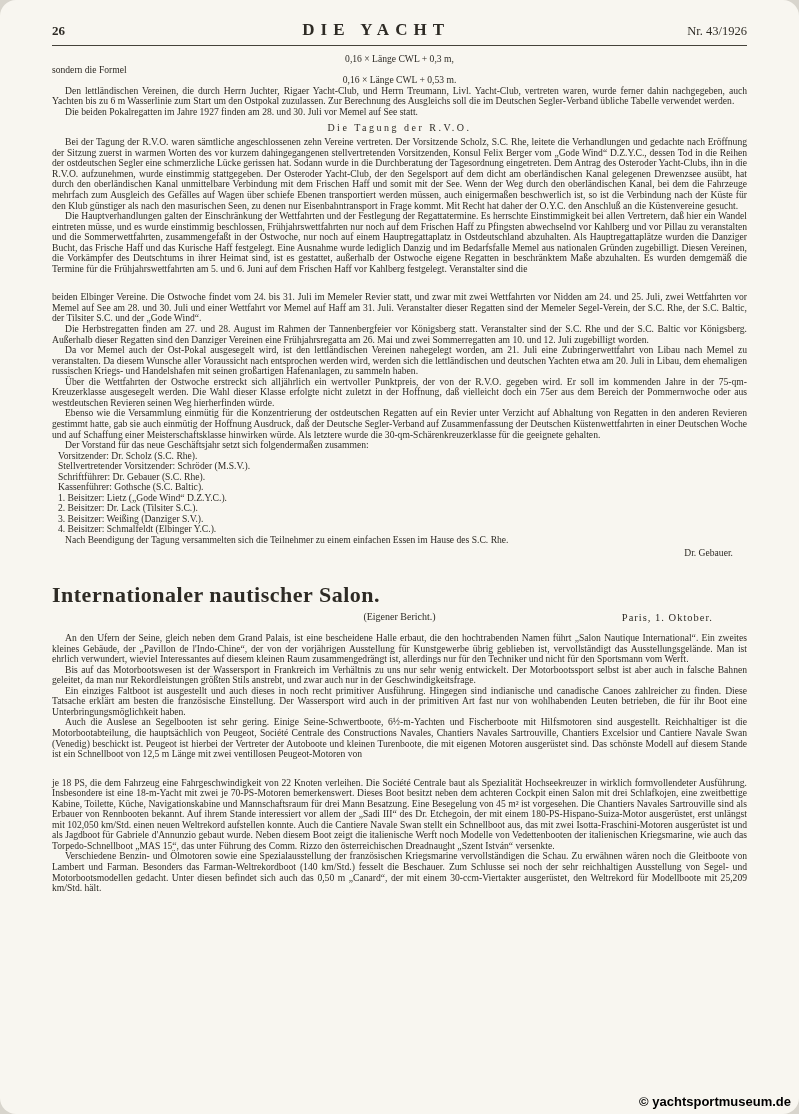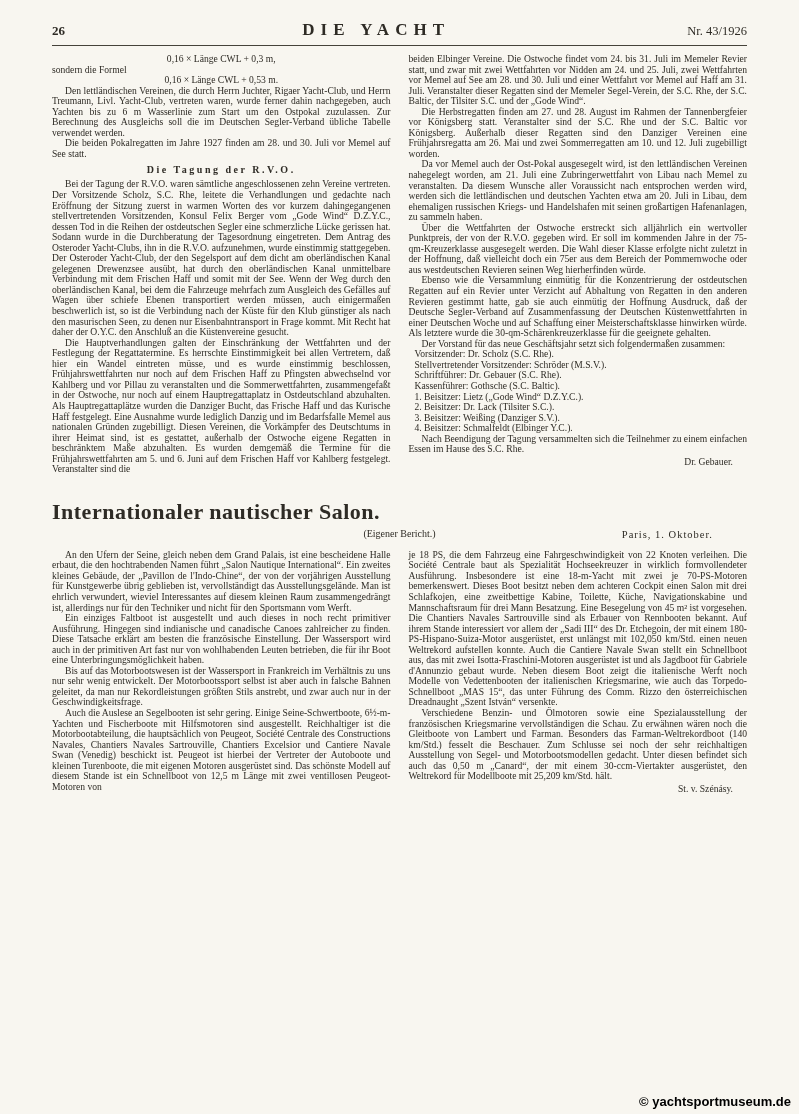--- a/index.html
+++ b/index.html
@@ -8,20 +8,21 @@
     position: relative;
     width: 799px;
     height: 1114px;
     margin: 0 auto;
     background: #f8f6f0;
     color: #2e2b25;
     font-family: "Liberation Serif", serif;
     box-sizing: border-box;
     padding: 20px 52px 0 52px;
     overflow: hidden;
+    border-radius: 16px;
   }
   
   .masthead {
     display: flex;
     justify-content: space-between;
     align-items: baseline;
   }
   .page-number { font-size: 13px; font-weight: bold; }
   .journal-title {
     font-size: 17px;
@@ -30,33 +31,33 @@
     margin: 0;
     text-align: left;
   }
   .issue-number { font-size: 12.5px; }
   .masthead-rule {
     border: none;
     border-top: 1.5px solid #45423a;
     margin: 5px 0 8px 0;
   }
   
-  .columns { display: flex; gap: 18px; }
+  .columns { display: flex; gap: 18px; flex-direction: column; }
   .col {
     flex: 1 1 0;
     font-size: 9.6px;
     line-height: 1.1;
     text-align: justify;
   }
   .col p { margin: 0; text-indent: 13px; }
   .col p.noindent { text-indent: 0; }
   .col p.center { text-align: center; text-indent: 0; }
   .subhead {
     font-size: 10px;
-    font-weight: bold;
+    font-weight: normal;
     letter-spacing: 2.5px;
     text-align: center;
     margin: 5px 0 4px 0;
   }
   .board-line { text-indent: 6px !important; text-align: left; }
   .signature {
     text-align: right !important;
     text-indent: 0 !important;
     padding-right: 14px;
     margin-top: 2px !important;
@@ -139,27 +140,26 @@
 
   <section>
     <h2 class="salon-title">Internationaler nautischer Salon.</h2>
     <div class="byline-row">
       <span class="byline">(Eigener Bericht.)</span>
       <span class="dateline">Paris, 1. Oktober.</span>
     </div>
     <div class="columns">
       <div class="col">
         <p>An den Ufern der Seine, gleich neben dem Grand Palais, ist eine bescheidene Halle erbaut, die den hochtrabenden Namen führt „Salon Nautique International“. Ein zweites kleines Gebäude, der „Pavillon de l'Indo-Chine“, der von der vorjährigen Ausstellung für Kunstgewerbe übrig geblieben ist, vervollständigt das Ausstellungsgelände. Man ist ehrlich verwundert, wieviel Interessantes auf diesem kleinen Raum zusammengedrängt ist, allerdings nur für den Techniker und nicht für den Sportsmann vom Werft.</p>
+        <p>Bis auf das Motorbootswesen ist der Wassersport in Frankreich im Verhältnis zu uns nur sehr wenig entwickelt. Der Motorbootssport selbst ist aber auch in falsche Bahnen geleitet, da man nur Rekordleistungen größten Stils anstrebt, und zwar auch nur in der Geschwindigkeitsfrage.</p>
         <p>Ein einziges Faltboot ist ausgestellt und auch dieses in noch recht primitiver Ausführung. Hingegen sind indianische und canadische Canoes zahlreicher zu finden. Diese Tatsache erklärt am besten die französische Einstellung. Der Wassersport wird auch in der primitiven Art fast nur von wohlhabenden Leuten betrieben, die für ihr Boot eine Unterbringungsmöglichkeit haben.</p>
-        <p>Bis auf das Motorbootswesen ist der Wassersport in Frankreich im Verhältnis zu uns nur sehr wenig entwickelt. Der Motorbootssport selbst ist aber auch in falsche Bahnen geleitet, da man nur Rekordleistungen größten Stils anstrebt, und zwar auch nur in der Geschwindigkeitsfrage.</p>
         <p>Auch die Auslese an Segelbooten ist sehr gering. Einige Seine-Schwertboote, 6½-m-Yachten und Fischerboote mit Hilfsmotoren sind ausgestellt. Reichhaltiger ist die Motorbootabteilung, die hauptsächlich von Peugeot, Société Centrale des Constructions Navales, Chantiers Navales Sartrouville, Chantiers Excelsior und Cantiere Navale Swan (Venedig) beschickt ist. Peugeot ist hierbei der Vertreter der Autoboote und kleinen Turenboote, die mit eigenen Motoren ausgerüstet sind. Das schönste Modell auf diesem Stande ist ein Schnellboot von 12,5 m Länge mit zwei ventillosen Peugeot-Motoren von</p>
       </div>
       <div class="col">
         <p class="noindent">je 18 PS, die dem Fahrzeug eine Fahrgeschwindigkeit von 22 Knoten verleihen. Die Société Centrale baut als Spezialität Hochseekreuzer in wirklich formvollendeter Ausführung. Insbesondere ist eine 18-m-Yacht mit zwei je 70-PS-Motoren bemerkenswert. Dieses Boot besitzt neben dem achteren Cockpit einen Salon mit drei Schlafkojen, eine zweitbettige Kabine, Toilette, Küche, Navigationskabine und Mannschaftsraum für drei Mann Besatzung. Eine Besegelung von 45 m² ist vorgesehen. Die Chantiers Navales Sartrouville sind als Erbauer von Rennbooten bekannt. Auf ihrem Stande interessiert vor allem der „Sadi III“ des Dr. Etchegoin, der mit einem 180-PS-Hispano-Suiza-Motor ausgerüstet, erst unlängst mit 102,050 km/Std. einen neuen Weltrekord aufstellen konnte. Auch die Cantiere Navale Swan stellt ein Schnellboot aus, das mit zwei Isotta-Fraschini-Motoren ausgerüstet ist und als Jagdboot für Gabriele d'Annunzio gebaut wurde. Neben diesem Boot zeigt die italienische Werft noch Modelle von Vedettenbooten der italienischen Kriegsmarine, wie auch das Torpedo-Schnellboot „MAS 15“, das unter Führung des Comm. Rizzo den österreichischen Dreadnaught „Szent István“ versenkte.</p>
         <p>Verschiedene Benzin- und Ölmotoren sowie eine Spezialausstellung der französischen Kriegsmarine vervollständigen die Schau. Zu erwähnen wären noch die Gleitboote von Lambert und Farman. Besonders das Farman-Weltrekordboot (140 km/Std.) fesselt die Beschauer. Zum Schlusse sei noch der sehr reichhaltigen Ausstellung von Segel- und Motorbootsmodellen gedacht. Unter diesen befindet sich auch das 0,50 m „Canard“, der mit einem 30-ccm-Viertakter ausgerüstet, den Weltrekord für Modellboote mit 25,209 km/Std. hält.</p>
-        <p class="signature">St. v. Szénásy.</p>
       </div>
     </div>
   </section>
 
   <div class="watermark">© yachtsportmuseum.de</div>
 
 </div>
 
 </body></html>

